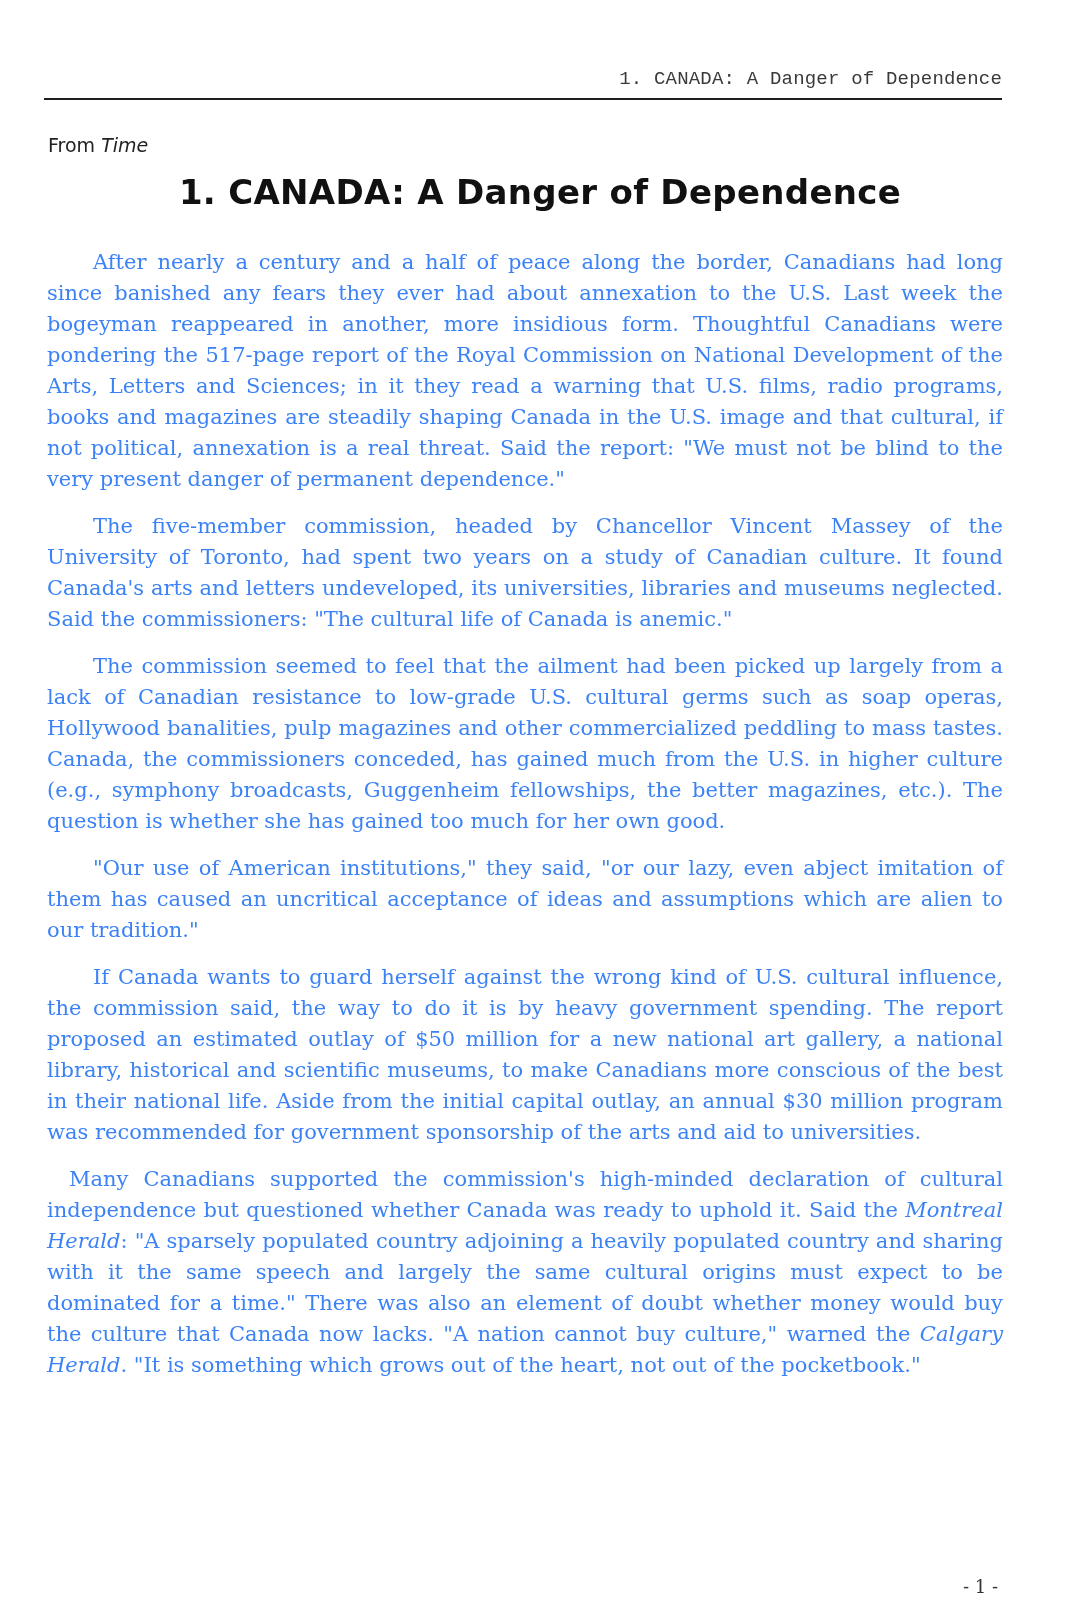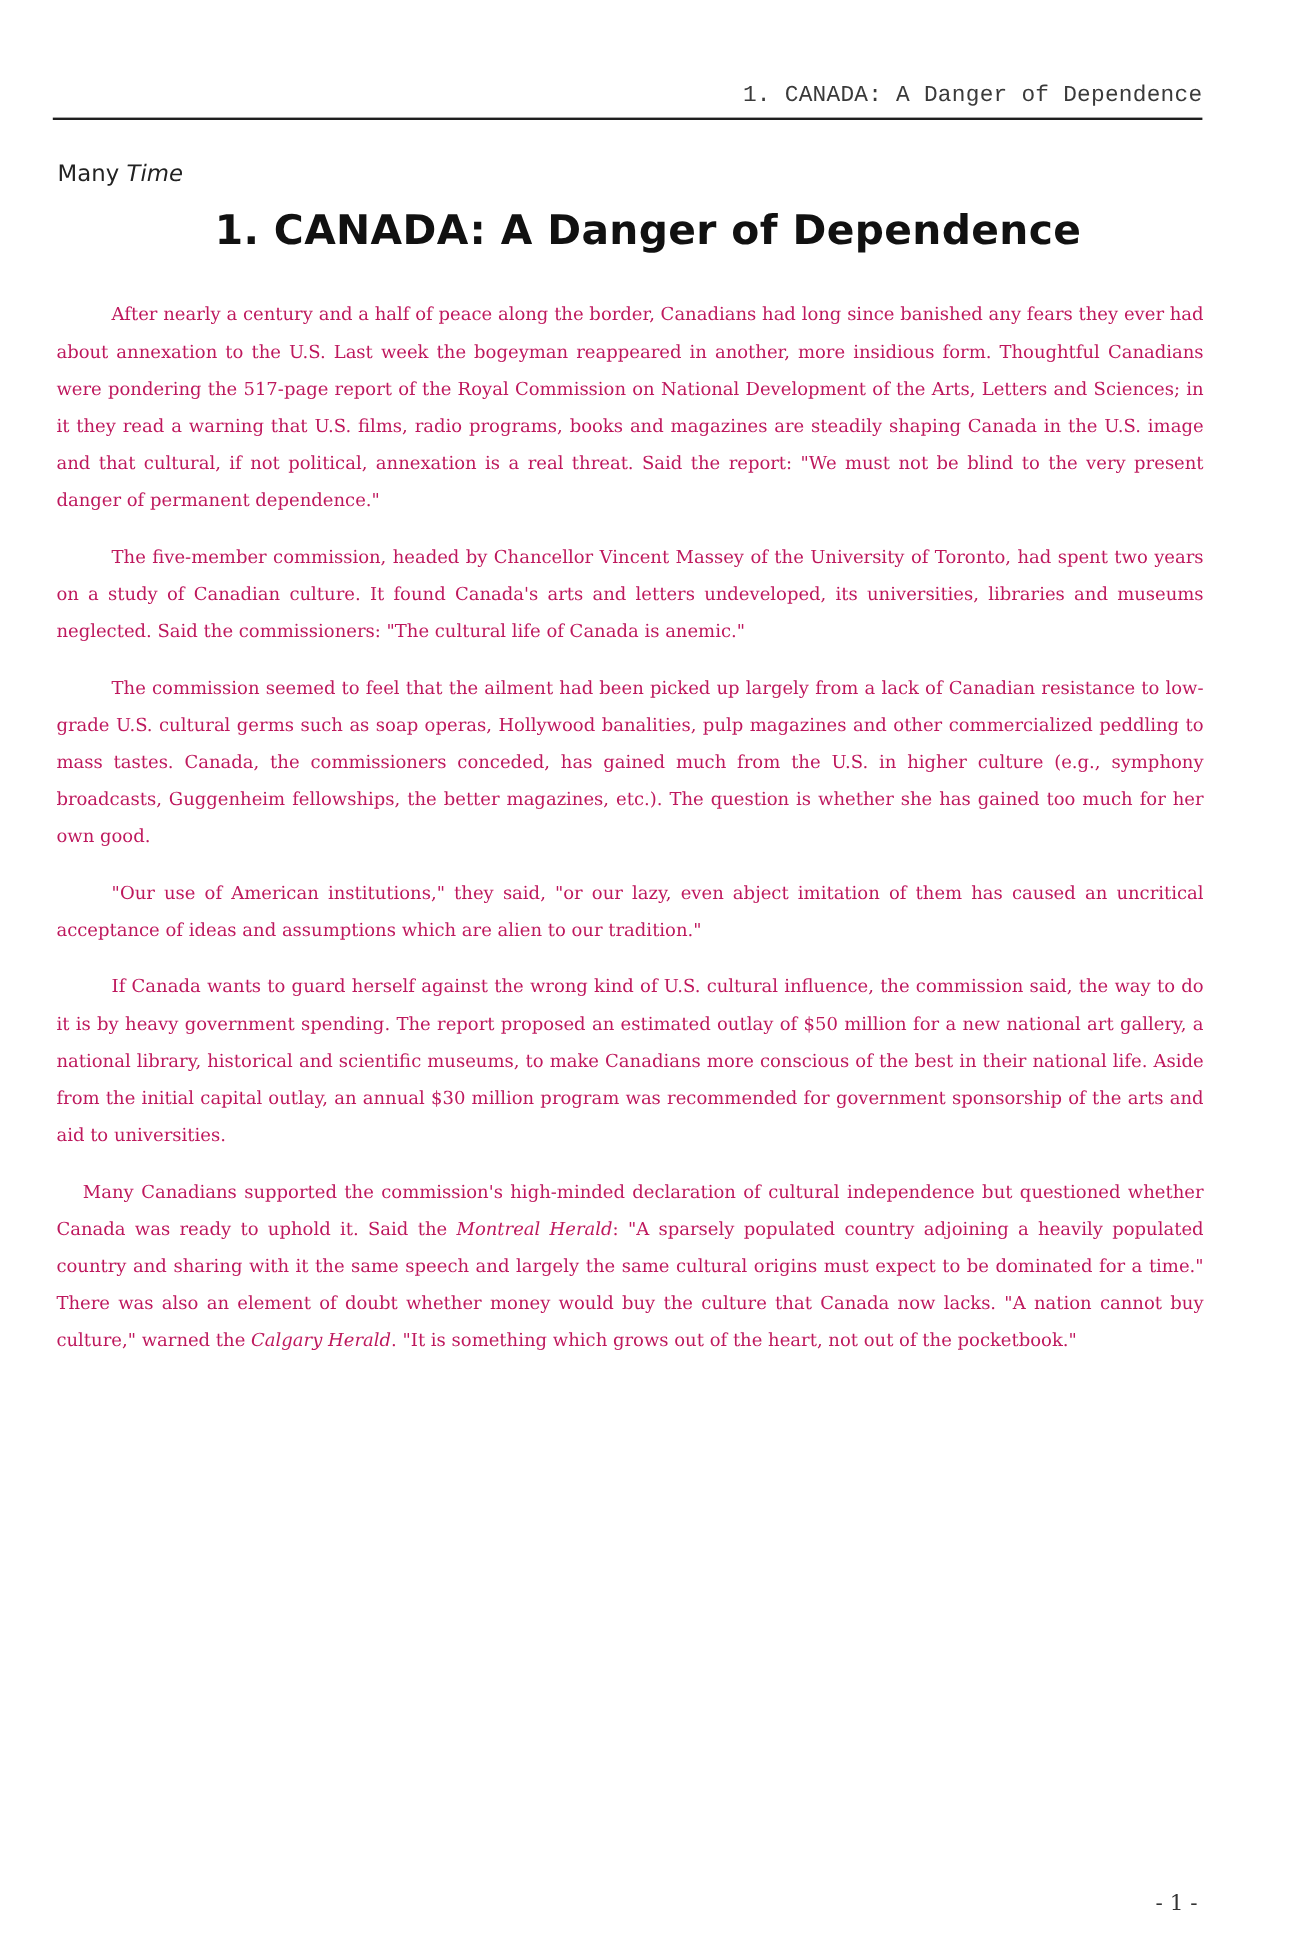--- a/index.html
+++ b/index.html
@@ -59,23 +59,23 @@
       font-size: 34px;
       color: #111;
       letter-spacing: 0.3px;
     }
     .body-text {
       position: absolute;
       left: 47px;
       top: 247px;
       width: 956px;
       font-family: "DejaVu Serif", "Liberation Serif", serif;
-      font-size: 15px;
+      font-size: 21px;
       line-height: 31px;
-      color: #be185d;
+      color: #3b82f6;
     }
     .body-text p {
       margin: 0 0 16px 0;
       text-align: justify;
       text-indent: 46px;
     }
     .body-text p.indent-small { text-indent: 22px; }
     .body-text .ital { font-style: italic; }
     .page-number {
       position: absolute;
@@ -87,21 +87,21 @@
     }
   </style>
 </head>
 <body>
 
 <div class="page">
 
   <div class="running-header">1. CANADA: A Danger of Dependence</div>
   <div class="header-rule"></div>
 
-  <div class="source-line"><span>Many </span><span class="pub">Time</span></div>
+  <div class="source-line"><span>From </span><span class="pub">Time</span></div>
 
   <h1 class="title" style="margin:0;">1. CANADA: A Danger of Dependence</h1>
 
   <div class="body-text">
     <p>After nearly a century and a half of peace along the border, Canadians had long since banished any fears they ever had about annexation to the U.S. Last week the bogeyman reappeared in another, more insidious form. Thoughtful Canadians were pondering the 517-page report of the Royal Commission on National Development of the Arts, Letters and Sciences; in it they read a warning that U.S. films, radio programs, books and magazines are steadily shaping Canada in the U.S. image and that cultural, if not political, annexation is a real threat. Said the report: "We must not be blind to the very present danger of permanent dependence."</p>
     <p>The five-member commission, headed by Chancellor Vincent Massey of the University of Toronto, had spent two years on a study of Canadian culture. It found Canada's arts and letters undeveloped, its universities, libraries and museums neglected. Said the commissioners: "The cultural life of Canada is anemic."</p>
     <p>The commission seemed to feel that the ailment had been picked up largely from a lack of Canadian resistance to low-grade U.S. cultural germs such as soap operas, Hollywood banalities, pulp magazines and other commercialized peddling to mass tastes. Canada, the commissioners conceded, has gained much from the U.S. in higher culture (e.g., symphony broadcasts, Guggenheim fellowships, the better magazines, etc.). The question is whether she has gained too much for her own good.</p>
     <p>"Our use of American institutions," they said, "or our lazy, even abject imitation of them has caused an uncritical acceptance of ideas and assumptions which are alien to our tradition."</p>
     <p>If Canada wants to guard herself against the wrong kind of U.S. cultural influence, the commission said, the way to do it is by heavy government spending. The report proposed an estimated outlay of $50 million for a new national art gallery, a national library, historical and scientific museums, to make Canadians more conscious of the best in their national life. Aside from the initial capital outlay, an annual $30 million program was recommended for government sponsorship of the arts and aid to universities.</p>
     <p class="indent-small"><span>Many Canadians supported the commission's high-minded declaration of cultural independence but questioned whether Canada was ready to uphold it. Said the </span><span class="ital">Montreal Herald</span><span>: "A sparsely populated country adjoining a heavily populated country and sharing with it the same speech and largely the same cultural origins must expect to be dominated for a time." There was also an element of doubt whether money would buy the culture that Canada now lacks. "A nation cannot buy culture," warned the </span><span class="ital">Calgary Herald</span><span>. "It is something which grows out of the heart, not out of the pocketbook."</span></p>

